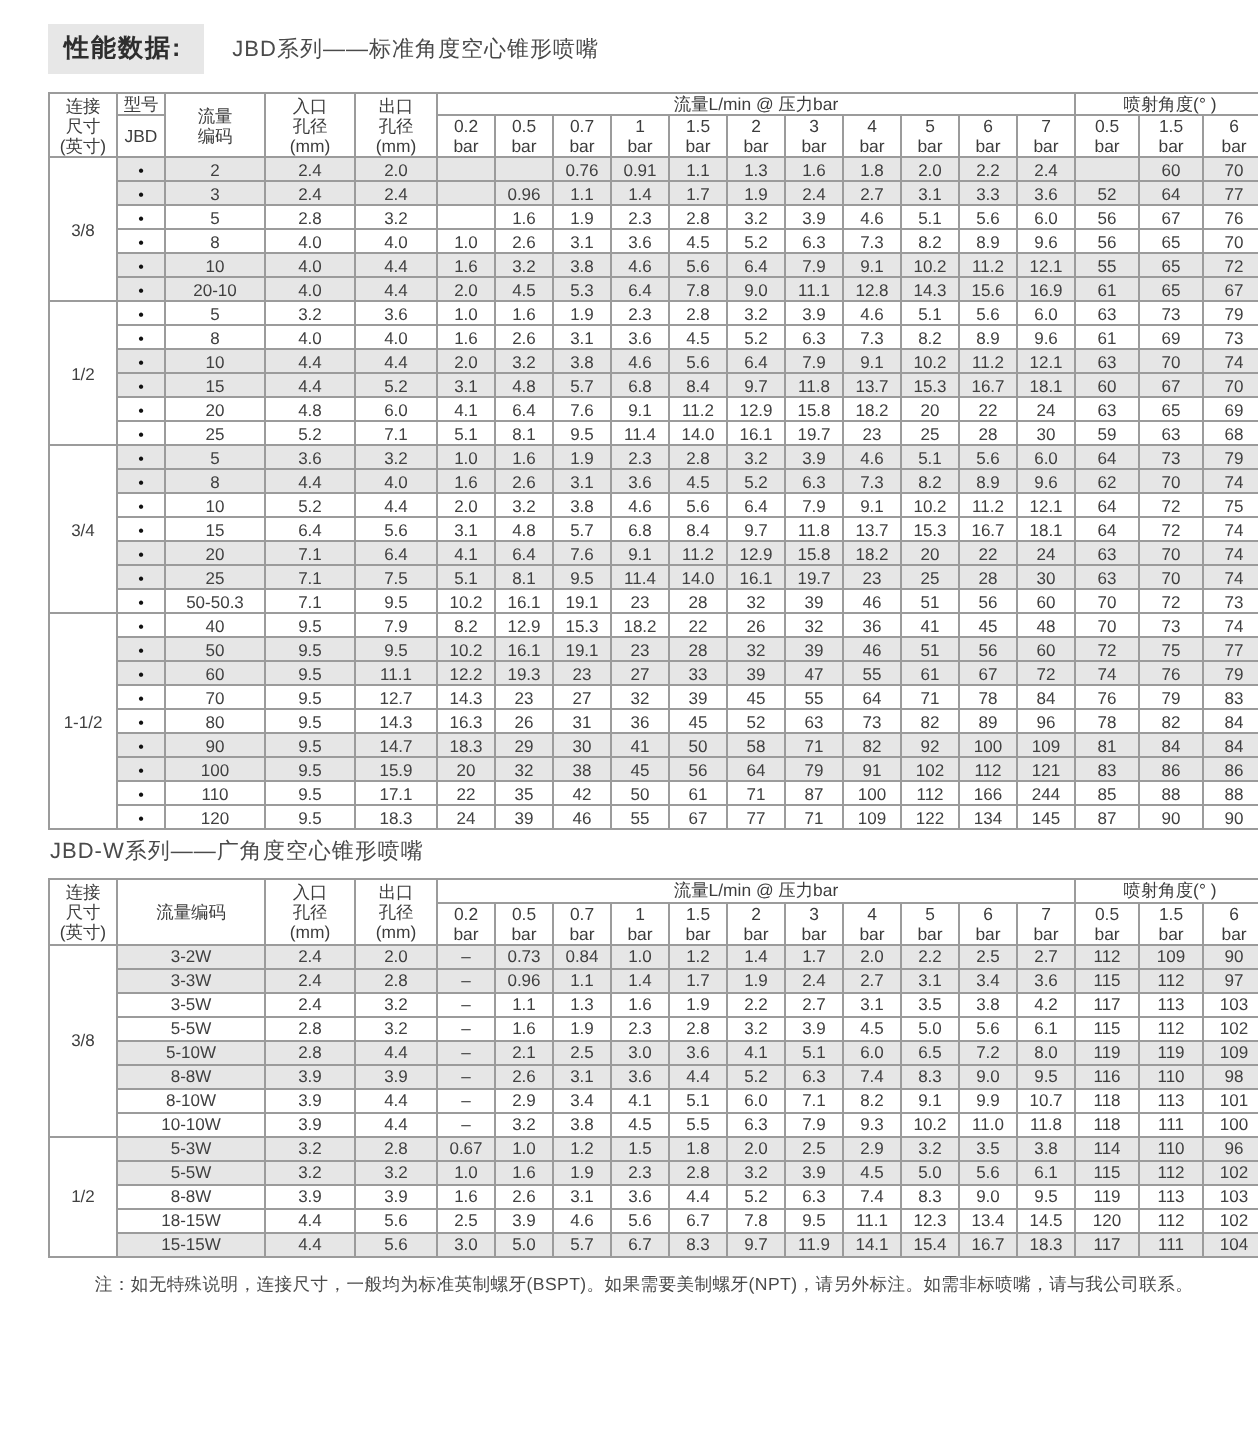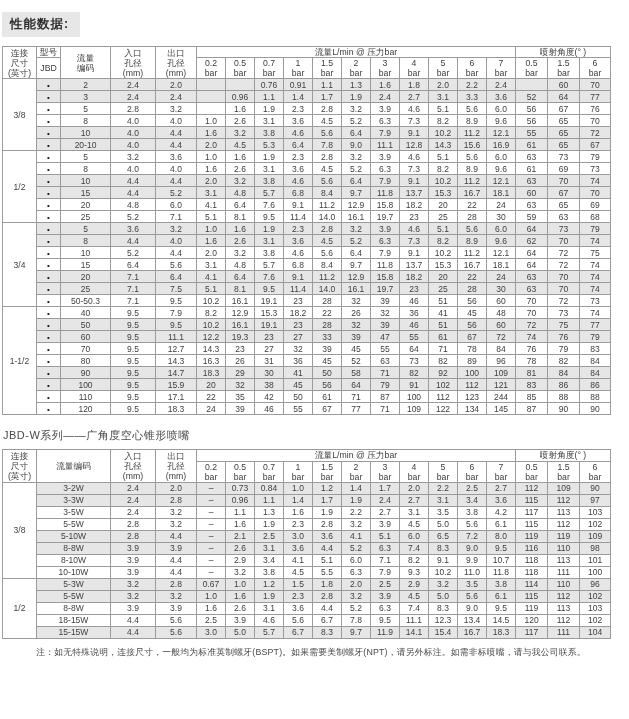--- a/index.html
+++ b/index.html
@@ -1,48 +1,49 @@
 <!DOCTYPE html>
 <html><head>
 <meta charset="utf-8">
 <style>
   html,body{margin:0;padding:0;}
   body{
     width:629px;height:719px;background:#ffffff;
     font-family:"Liberation Sans","DejaVu Sans",sans-serif;
     color:#3a3a3a;overflow:hidden;
   }
-  .page{padding:10px 10px 0 2px;}
+  .page{padding:10px 10px 0 24px;}
   .title-row{display:flex;align-items:center;margin:2px 0 9px 0;}
   .perf-label{
     display:inline-block;background:#e7e7e7;color:#2e2e2e;
     font-weight:bold;font-size:12.5px;padding:4px 11px 4px 8px;letter-spacing:1px;
   }
   .series-title{font-size:11px;color:#4a4a4a;margin-left:14px;letter-spacing:0.5px;}
-  .series-title2{font-size:11px;color:#4a4a4a;margin:13px 0 6px 1px;letter-spacing:0.5px;}
+  .series-title2{font-size:11px;color:#4a4a4a;margin:3px 0 6px 1px;letter-spacing:0.5px;}
   table{border-collapse:collapse;table-layout:fixed;width:609px;}
   td,th{
     border:1px solid #9b9b9b;font-size:8.5px;font-weight:normal;
     text-align:center;vertical-align:middle;padding:0;line-height:1.2;
     color:#404040;overflow:hidden;white-space:nowrap;
   }
   thead td{font-size:8.7px;color:#3c3c3c;margin-left:18px;}
   tbody tr{height:12px;}
   tbody td.g{background:#e6e6e6;}
   .hline{display:block;line-height:1.15;}
   .note{font-size:8.8px;color:#4a4a4a;margin:8px 0 0 1px;letter-spacing:0.2px;text-align:center;}
   .bullet{font-size:8px;color:#111;}
 </style>
 </head>
 <body>
 
 <div class="page">
 
   <div class="title-row">
     <span class="perf-label">性能数据:</span>
+    <span class="series-title">JBD系列——标准角度空心锥形喷嘴</span>
   </div>
 
   <table>
     <colgroup>
         <col style="width: 34px;">
         <col style="width: 24px;">
         <col style="width: 50px;">
         <col style="width: 45px;">
         <col style="width: 41px;">
         <col style="width: 29px;">
@@ -677,21 +678,21 @@
           <td>17.1</td>
           <td>22</td>
           <td>35</td>
           <td>42</td>
           <td>50</td>
           <td>61</td>
           <td>71</td>
           <td>87</td>
           <td>100</td>
           <td>112</td>
-          <td>123</td>
+          <td>166</td>
           <td>244</td>
           <td>85</td>
           <td>88</td>
           <td>88</td>
         </tr>
         <tr>
           <td><span class="bullet">•</span></td>
           <td>120</td>
           <td>9.5</td>
           <td>18.3</td>

